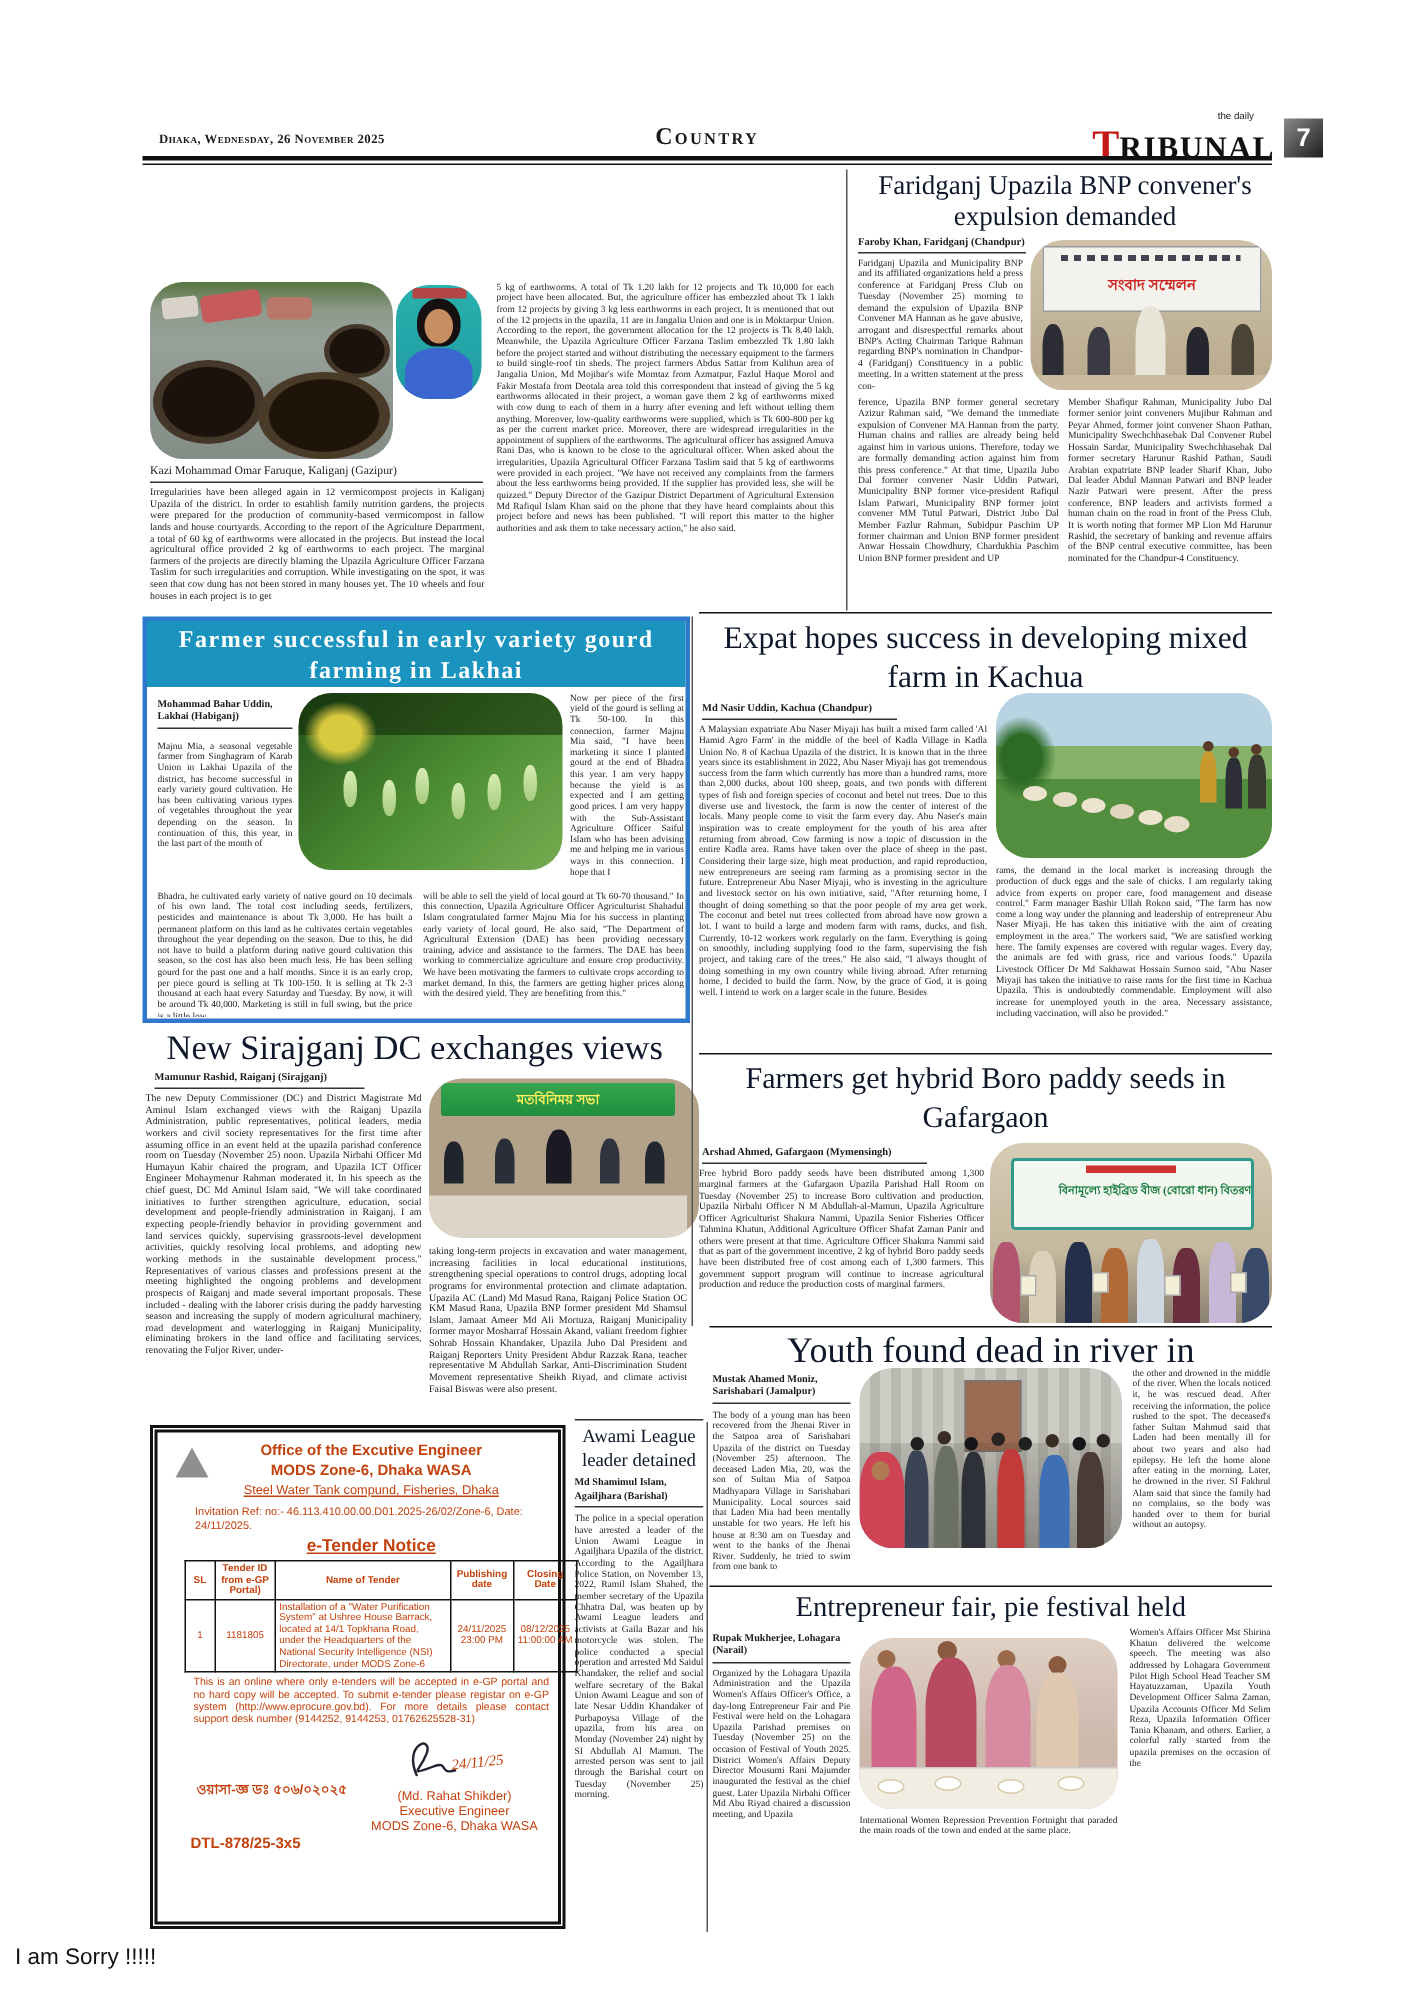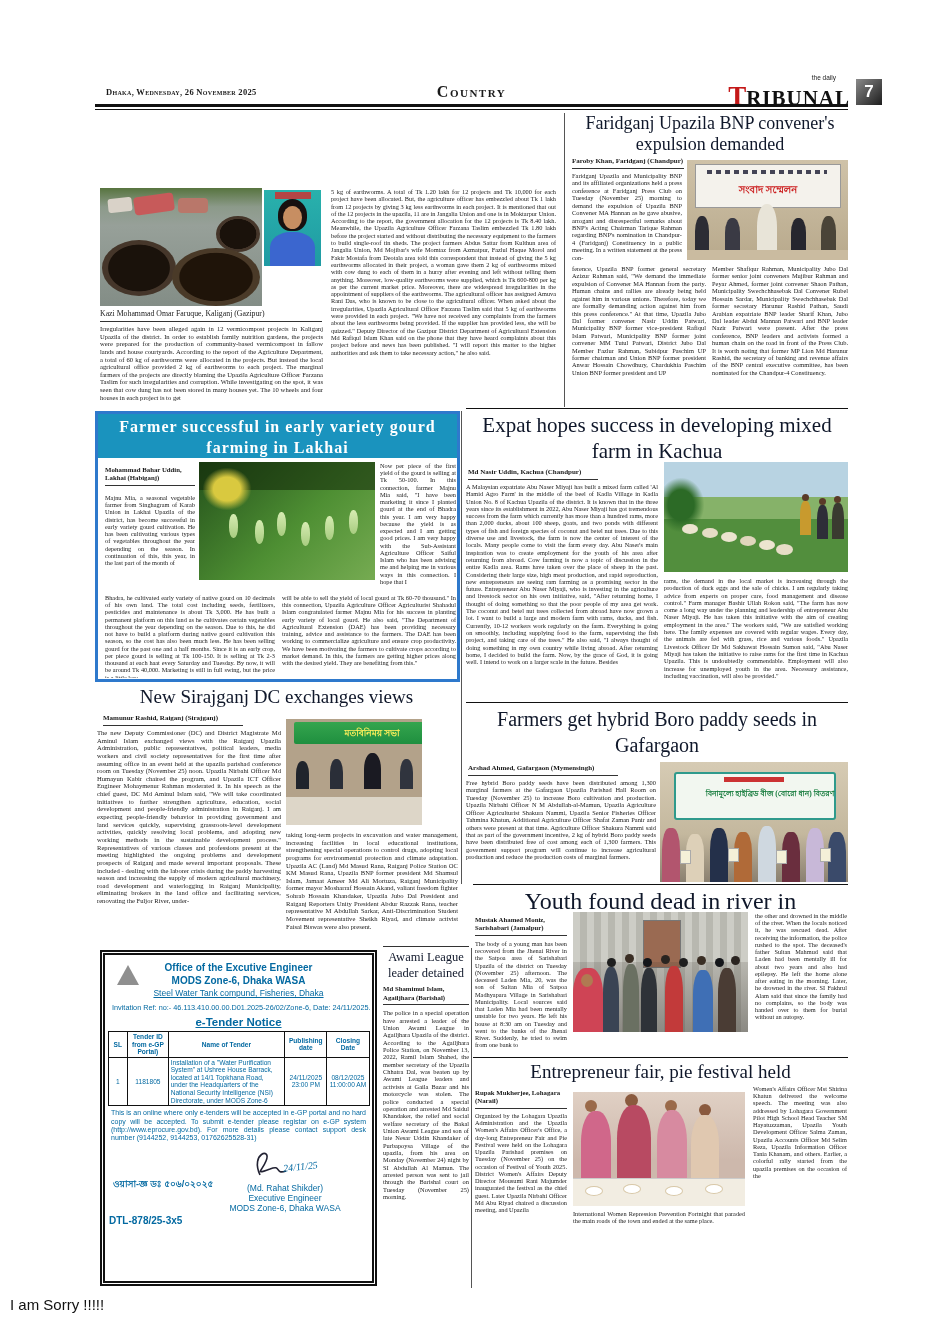--- a/index.html
+++ b/index.html
@@ -8,35 +8,35 @@
   .abs{position:absolute;}
   .sc{font-variant:small-caps;}
   .rule{background:#111;}
   .vrule{background:#555;width:1px;}
   .headline{font-family:"Liberation Serif",serif;font-weight:400;color:#0f172a;text-align:center;}
   .red-head{color:#c41818;font-weight:700;}
   .byline{font-weight:700;font-size:7px;line-height:1.25;border-bottom:1px solid #333;
           padding-bottom:2px;display:block;}
   .body-col{font-size:6.6px;line-height:1.16;text-align:justify;overflow:hidden;}
   .small-col{font-size:6.3px;line-height:1.15;text-align:justify;overflow:hidden;}
-  .photo{overflow:hidden;position:absolute;}
+  .photo{overflow:hidden;position:absolute;border-radius:22px;}
   .photo span{position:absolute;display:block;}
   
   .brandline{white-space:nowrap;text-align:right;}
   .brand-t{font-size:27px;font-weight:700;color:#c41818;}
   .brand-rest{font-size:21px;font-weight:700;color:#101010;letter-spacing:1px;}
   .pagebox{background:linear-gradient(135deg,#8a8a8a,#1d1d1d);color:#fff;text-align:center;
            font-family:"Liberation Sans",sans-serif;font-weight:700;font-size:17px;line-height:26px;}
   
   .lakhai-box{border:3px solid #2e79cc;background:#fff;box-sizing:border-box;}
   .lakhai-banner{background:#1a93be;color:#fff;font-weight:700;font-size:16px;line-height:1.3;
                  text-align:center;letter-spacing:1px;padding-top:3px;height:41px;}
   
   .tender{border:5px double #111;background:#fff;box-sizing:border-box;
-          font-family:"Liberation Sans",sans-serif;color:#0369a1;text-align:center;}
+          font-family:"Liberation Sans",sans-serif;color:#c2410c;text-align:center;padding-left:18px;}
   .tender table{border-collapse:collapse;margin:3px auto 0 auto;width:262px;font-size:6.6px;line-height:1.15;}
   .tender th,.tender td{border:1px solid #111;padding:1px 2px;text-align:center;vertical-align:middle;}
   .tender td.tname{text-align:left;}
   .banner-bn{color:#cc2222;font-weight:700;text-align:center;}
 </style>
 </head>
 <body>
 
 <div class="page">
 
@@ -99,24 +99,24 @@
       <span style="left:78px;top:50px;width:9px;height:24px;background:linear-gradient(#d6ecb2,#a8cc80);border-radius:45%;"></span>
       <span style="left:102px;top:60px;width:9px;height:24px;background:linear-gradient(#d6ecb2,#a8cc80);border-radius:45%;"></span>
       <span style="left:126px;top:54px;width:9px;height:24px;background:linear-gradient(#d6ecb2,#a8cc80);border-radius:45%;"></span>
       <span style="left:150px;top:48px;width:9px;height:24px;background:linear-gradient(#d6ecb2,#a8cc80);border-radius:45%;"></span>
     </div>
     <div class="abs small-col" style="left:282px;top:48px;width:76px;height:128px;">Now per piece of the first yield of the gourd is selling at Tk 50-100. In this connection, farmer Majnu Mia said, "I have been marketing it since I planted gourd at the end of Bhadra this year. I am very happy because the yield is as expected and I am getting good prices. I am very happy with the Sub-Assistant Agriculture Officer Saiful Islam who has been advising me and helping me in various ways in this connection. I hope that I</div>
     <div class="abs small-col" style="left:7px;top:180px;width:170px;height:84px;">Bhadra, he cultivated early variety of native gourd on 10 decimals of his own land. The total cost including seeds, fertilizers, pesticides and maintenance is about Tk 3,000. He has built a permanent platform on this land as he cultivates certain vegetables throughout the year depending on the season. Due to this, he did not have to build a platform during native gourd cultivation this season, so the cost has also been much less. He has been selling gourd for the past one and a half months. Since it is an early crop, per piece gourd is selling at Tk 100-150. It is selling at Tk 2-3 thousand at each haat every Saturday and Tuesday. By now, it will be around Tk 40,000. Marketing is still in full swing, but the price is a little low.</div>
     <div class="abs small-col" style="left:184px;top:180px;width:174px;height:84px;">will be able to sell the yield of local gourd at Tk 60-70 thousand." In this connection, Upazila Agriculture Officer Agriculturist Shahadul Islam congratulated farmer Majnu Mia for his success in planting early variety of local gourd. He also said, "The Department of Agricultural Extension (DAE) has been providing necessary training, advice and assistance to the farmers. The DAE has been working to commercialize agriculture and ensure crop productivity. We have been motivating the farmers to cultivate crops according to market demand. In this, the farmers are getting higher prices along with the desired yield. They are benefiting from this."</div>
   </div>
 
-  <div class="abs headline" style="left:95px;top:686px;width:363px;font-size:19px;">New Sirajganj DC exchanges views</div>
+  <div class="abs headline" style="left:95px;top:686px;width:363px;font-size:23px;">New Sirajganj DC exchanges views</div>
   <div class="abs byline" style="left:103px;top:714px;width:140px;">Mamunur Rashid, Raiganj (Sirajganj)</div>
   <div class="abs body-col" style="left:97px;top:729px;width:184px;height:214px;">The new Deputy Commissioner (DC) and District Magistrate Md Aminul Islam exchanged views with the Raiganj Upazila Administration, public representatives, political leaders, media workers and civil society representatives for the first time after assuming office in an event held at the upazila parishad conference room on Tuesday (November 25) noon. Upazila Nirbahi Officer Md Humayun Kabir chaired the program, and Upazila ICT Officer Engineer Mohaymenur Rahman moderated it. In his speech as the chief guest, DC Md Aminul Islam said, "We will take coordinated initiatives to further strengthen agriculture, education, social development and people-friendly administration in Raiganj. I am expecting people-friendly behavior in providing government and land services quickly, supervising grassroots-level development activities, quickly resolving local problems, and adopting new working methods in the sustainable development process." Representatives of various classes and professions present at the meeting highlighted the ongoing problems and development prospects of Raiganj and made several important proposals. These included - dealing with the laborer crisis during the paddy harvesting season and increasing the supply of modern agricultural machinery, road development and waterlogging in Raiganj Municipality, eliminating brokers in the land office and facilitating services, renovating the Fuljor River, under-</div>
-  <div class="photo" style="left:286px;top:719px;width:136px;height:106px;background:#b3a28a;">
+  <div class="photo" style="left:286px;top:719px;width:180px;height:106px;background:#b3a28a;">
     <span style="left:8px;top:3px;width:156px;height:22px;background:linear-gradient(#35a54e,#1f8f3f);border-radius:2px;"></span>
     <span style="left:8px;top:7px;width:156px;font-size:9px;font-weight:700;color:#ffef5a;text-align:center;">মতবিনিময় সভা</span>
     <span style="left:10px;top:42px;width:13px;height:28px;background:#20242c;border-radius:45% 45% 0 0;"></span>
     <span style="left:44px;top:40px;width:13px;height:30px;background:#2a2e38;border-radius:45% 45% 0 0;"></span>
     <span style="left:78px;top:34px;width:17px;height:36px;background:#1a1a22;border-radius:45% 45% 0 0;"></span>
     <span style="left:114px;top:40px;width:13px;height:30px;background:#30343e;border-radius:45% 45% 0 0;"></span>
     <span style="left:144px;top:42px;width:13px;height:28px;background:#23272f;border-radius:45% 45% 0 0;"></span>
     <span style="left:0;top:78px;width:172px;height:28px;background:#ddd6c8;"></span>
   </div>
   <div class="abs body-col" style="left:286px;top:831px;width:172px;height:112px;">taking long-term projects in excavation and water management, increasing facilities in local educational institutions, strengthening special operations to control drugs, adopting local programs for environmental protection and climate adaptation. Upazila AC (Land) Md Masud Rana, Raiganj Police Station OC KM Masud Rana, Upazila BNP former president Md Shamsul Islam, Jamaat Ameer Md Ali Mortuza, Raiganj Municipality former mayor Mosharraf Hossain Akand, valiant freedom fighter Sohrab Hossain Khandaker, Upazila Jubo Dal President and Raiganj Reporters Unity President Abdur Razzak Rana, teacher representative M Abdullah Sarkar, Anti-Discrimination Student Movement representative Sheikh Riyad, and climate activist Faisal Biswas were also present.</div>

